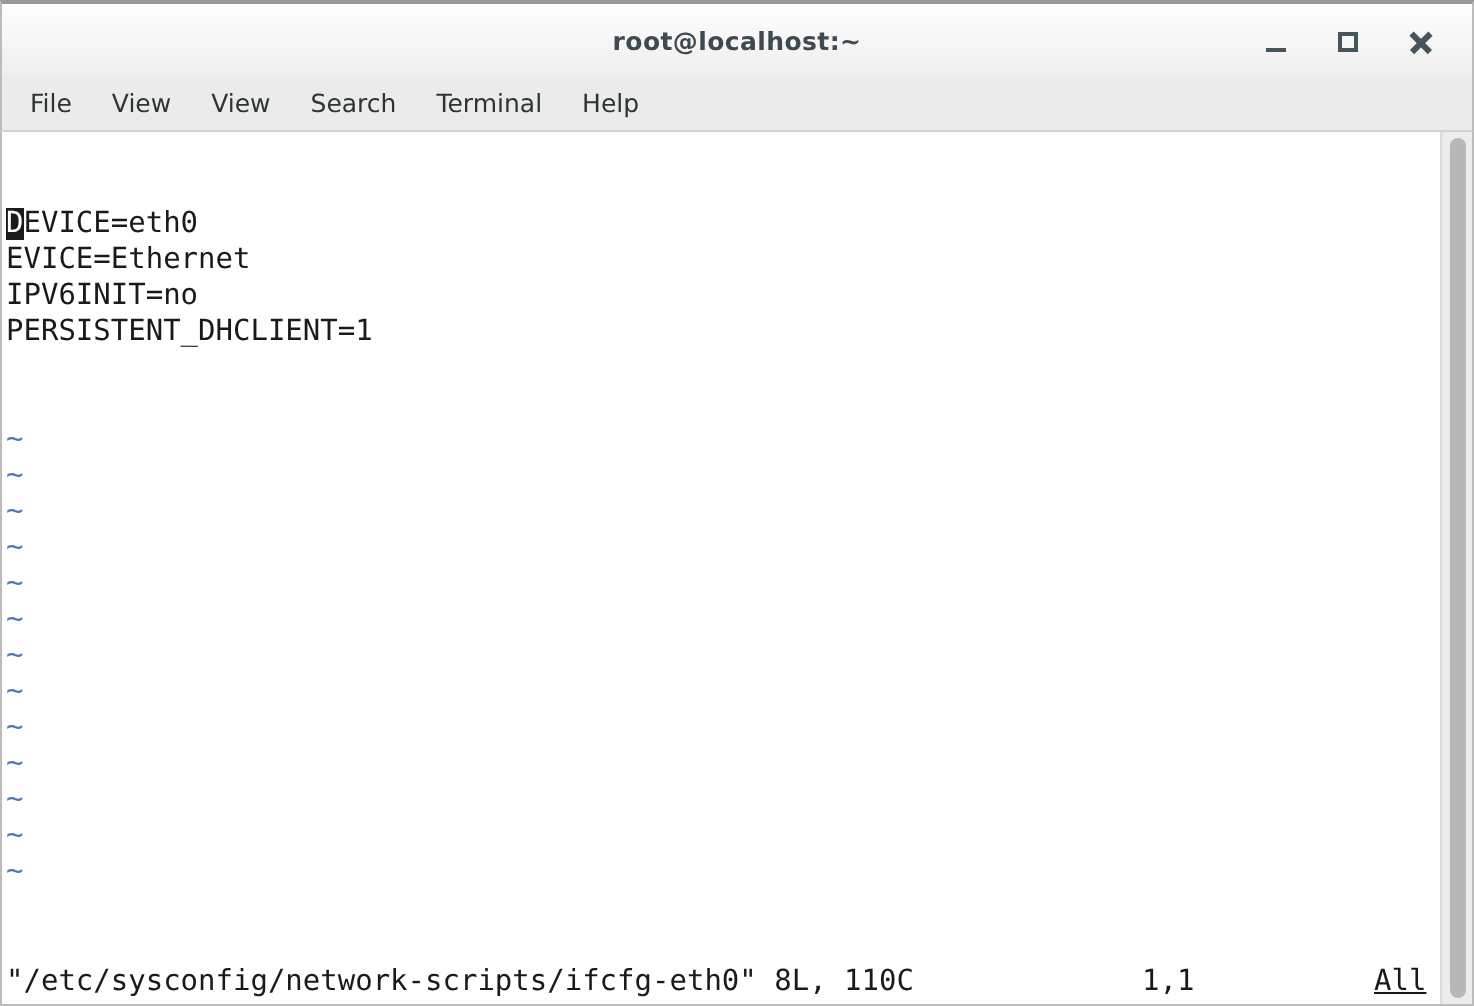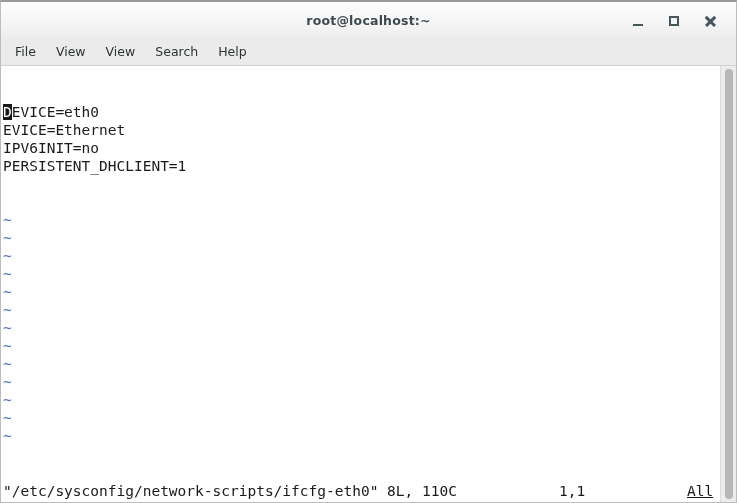--- a/index.html
+++ b/index.html
@@ -161,21 +161,21 @@
     right: 0;
     bottom: 2px;
     height: 18px;
     line-height: 18px;
     font-family: "DejaVu Sans Mono", monospace;
     font-size: 14.5px;
     color: #1a1a1a;
     white-space: pre;
   }
   #status-file { position: absolute; left: 0; top: 0; }
-  #status-pos  { position: absolute; left: 556px; top: 0; }
+  #status-pos  { position: absolute; left: 568px; top: 0; }
   #status-prc  { position: absolute; left: 684px; top: 0; text-decoration: underline; }
 
   
   #scrollbar {
     flex: 0 0 16px;
     width: 16px;
     background: #ececec;
     border-left: 1px solid #dcdcdc;
     box-sizing: border-box;
     position: relative;
@@ -208,20 +208,21 @@
         <span class="glyph-close"></span>
       </div>
     </div>
   </div>
 
   <div id="menubar">
     <div class="menu-item">File</div>
     <div class="menu-item">View</div>
     <div class="menu-item">View</div>
     <div class="menu-item">Search</div>
+    <div class="menu-item">Terminal</div>
     <div class="menu-item">Help</div>
   </div>
 
   <div id="terminal-wrap">
 
     <div id="screen">
       <div id="text-lines"><div class="vline"><span class="cursor-cell">D</span>EVICE=eth0</div><div class="vline">EVICE=Ethernet</div><div class="vline">IPV6INIT=no</div><div class="vline">PERSISTENT_DHCLIENT=1</div></div>
       <div id="empty-lines"><div class="vline tilde">~</div><div class="vline tilde">~</div><div class="vline tilde">~</div><div class="vline tilde">~</div><div class="vline tilde">~</div><div class="vline tilde">~</div><div class="vline tilde">~</div><div class="vline tilde">~</div><div class="vline tilde">~</div><div class="vline tilde">~</div><div class="vline tilde">~</div><div class="vline tilde">~</div><div class="vline tilde">~</div></div>
 
       <div id="statusline">

